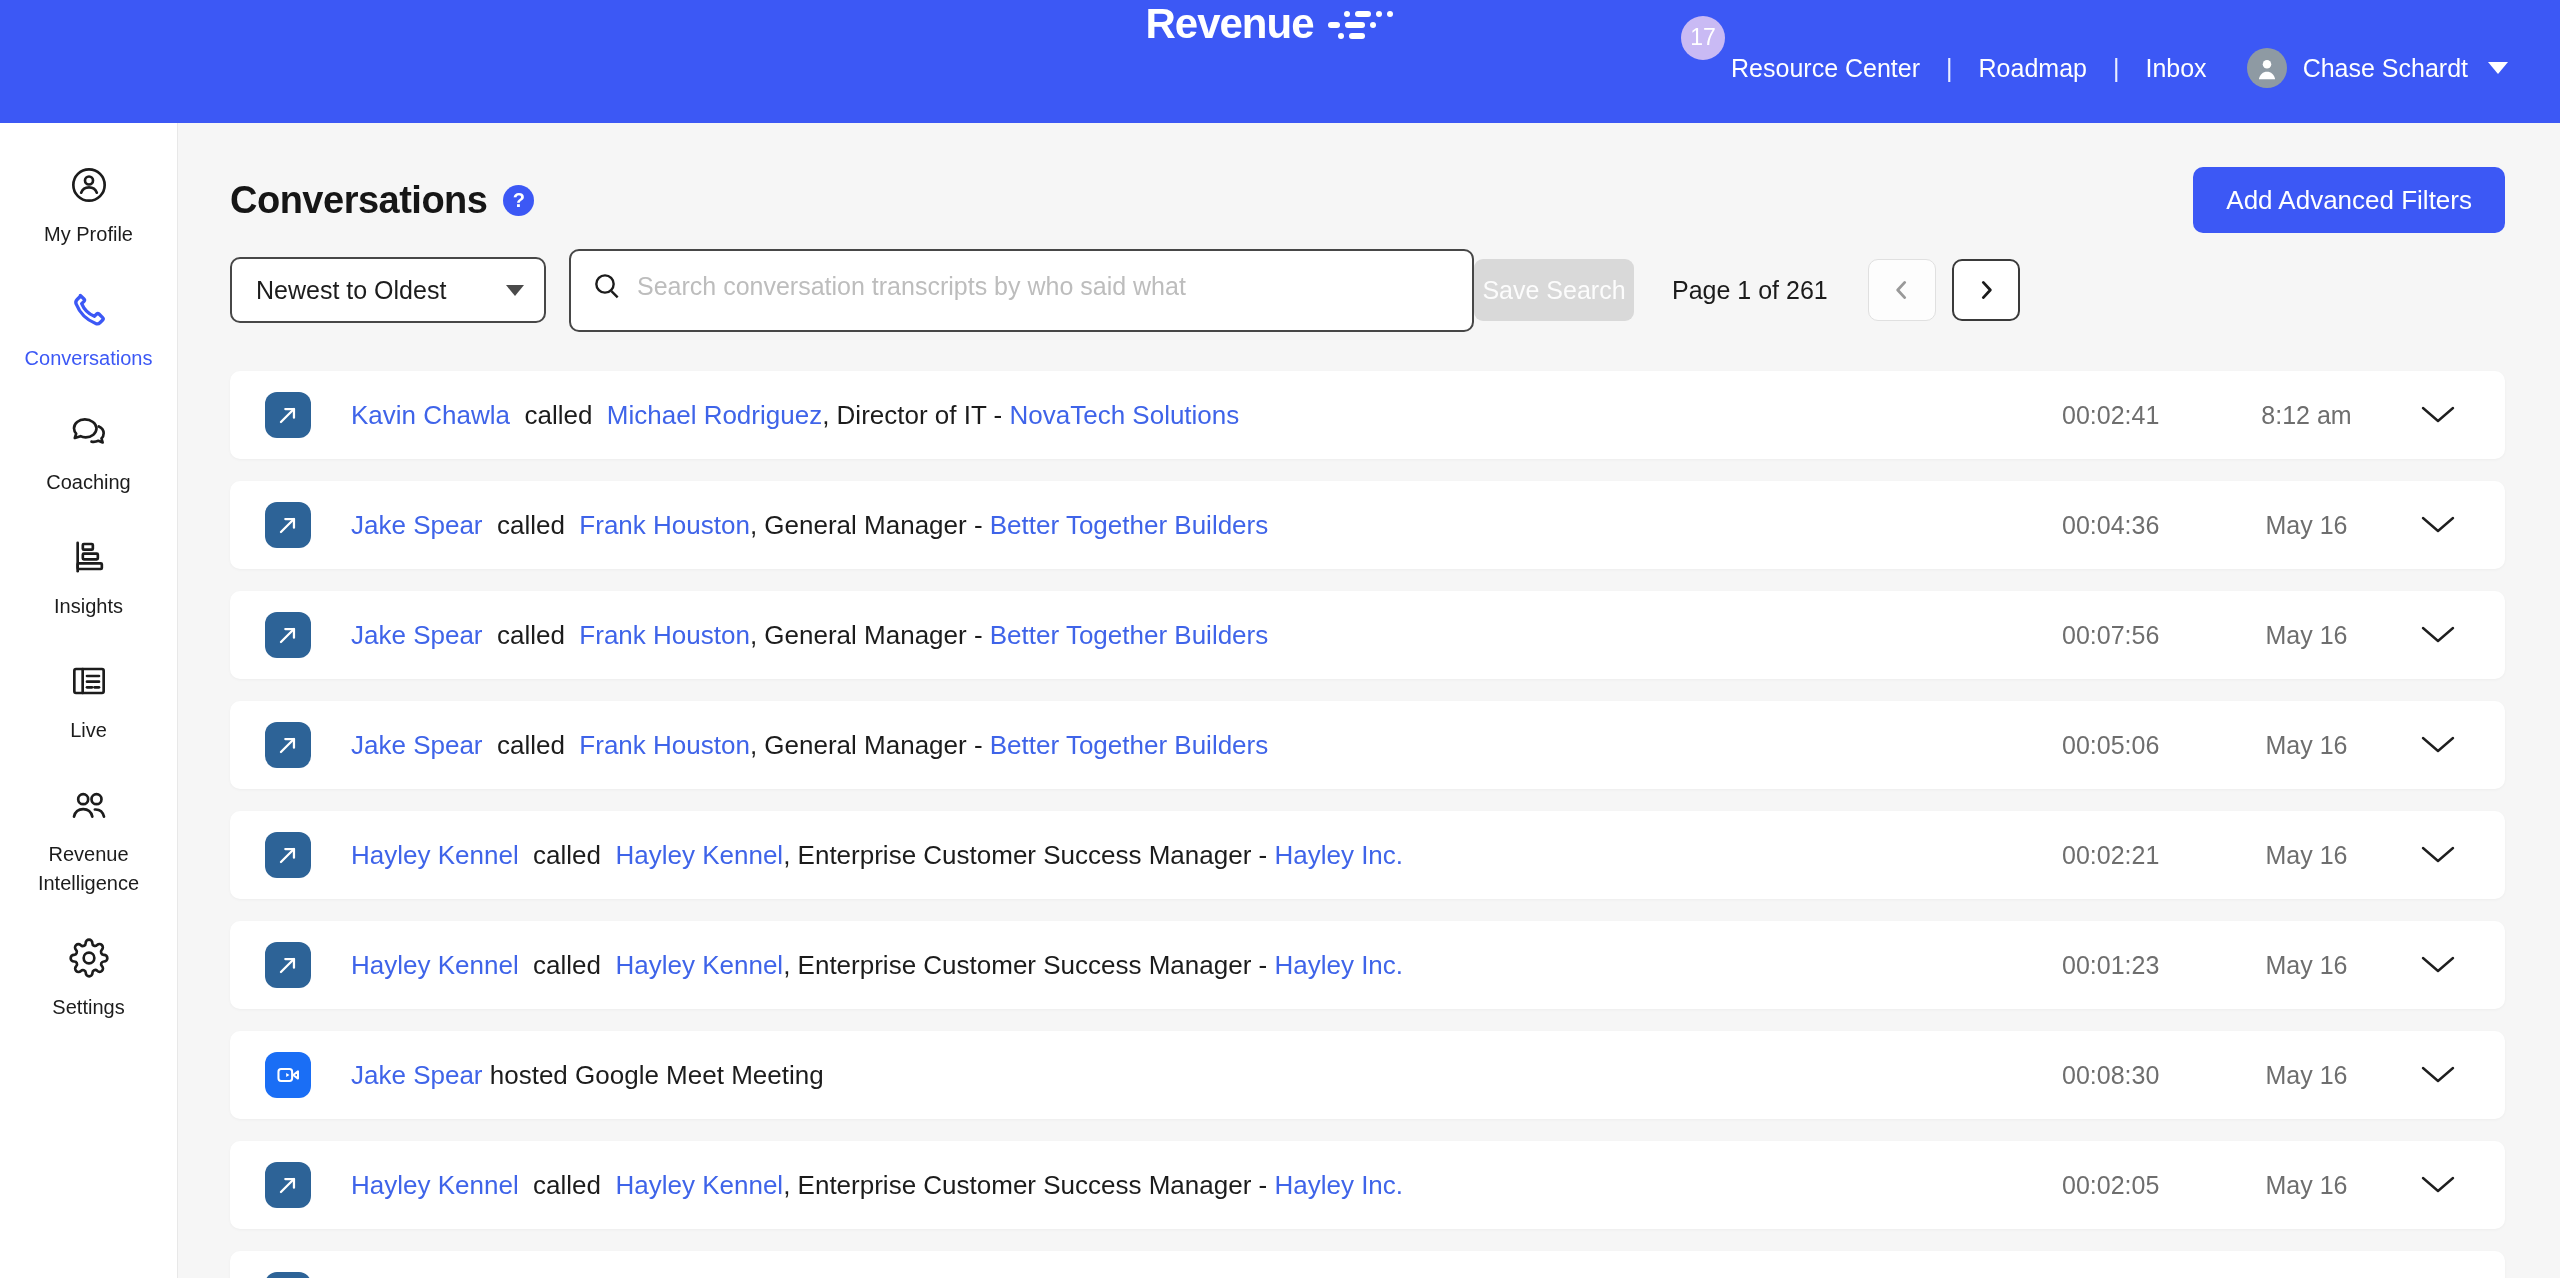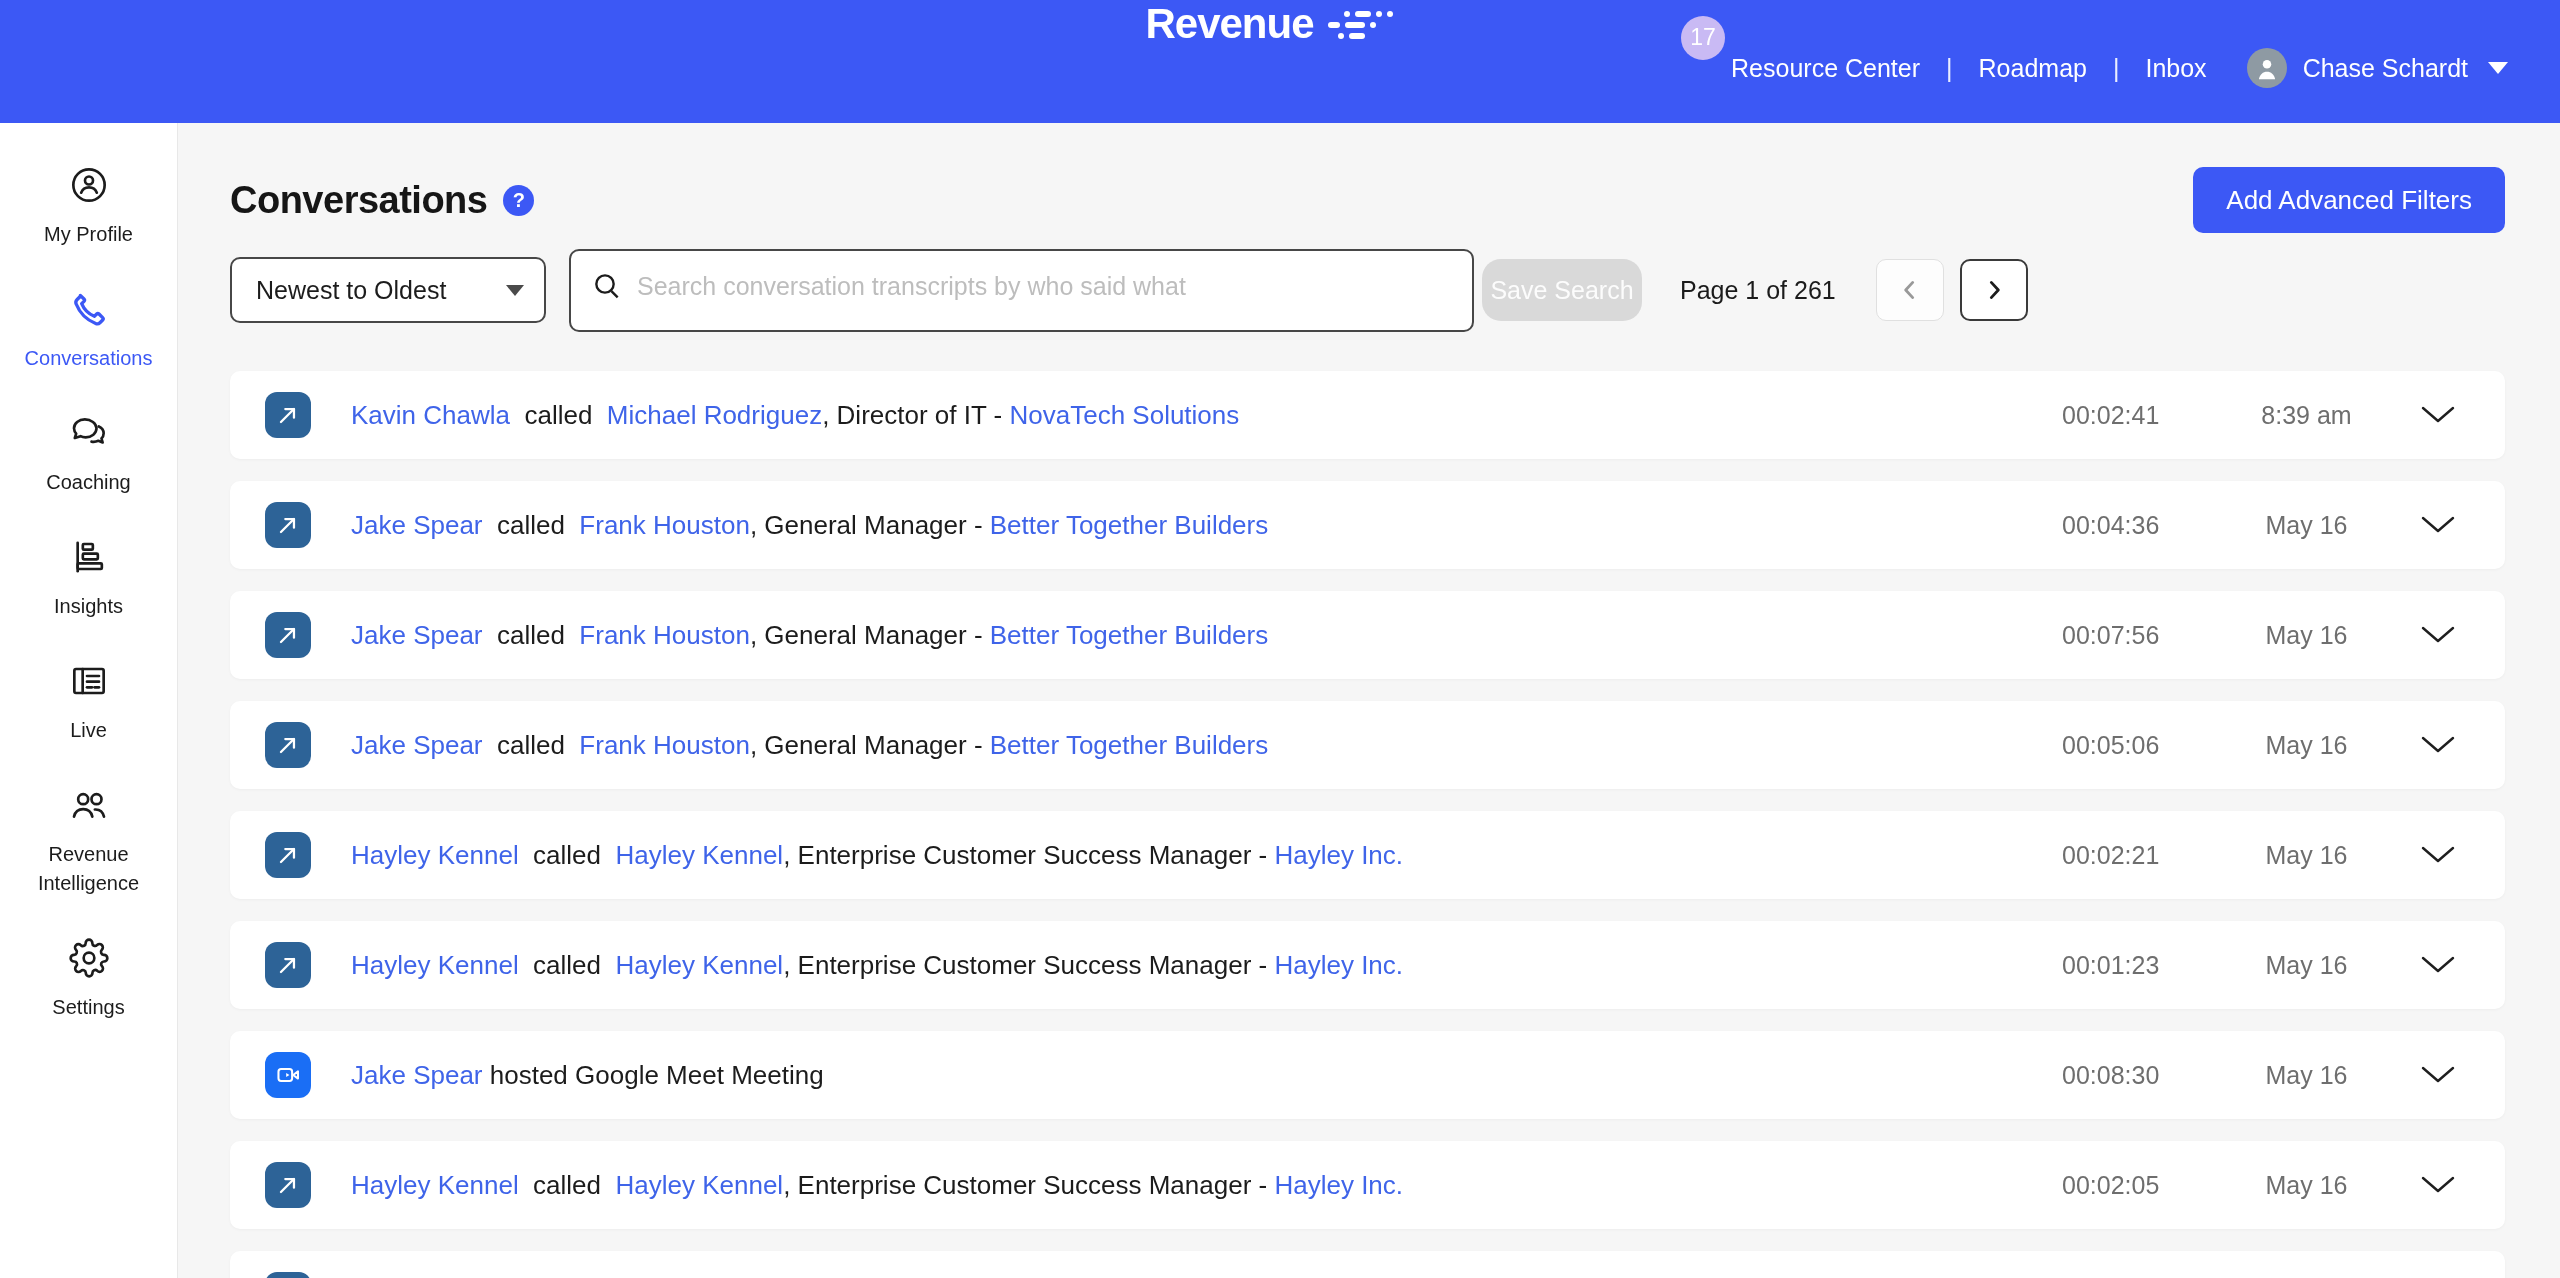--- a/index.html
+++ b/index.html
@@ -50,21 +50,21 @@
   .search-box{width:905px;height:83px;background:#fff;border:2px solid #474747;border-radius:10px;display:flex;align-items:center;margin-left:23px;padding:0 18px 8px 20px;}
   .search-box svg{width:32px;height:32px;stroke:#1c1c1c;fill:none;stroke-width:1.8;flex:none;margin-right:14px;}
   .search-box input{border:none;outline:none;flex:1;font-size:25px;font-family:inherit;color:#1c1c1c;background:transparent;}
   .search-box input::placeholder{color:#bdbdbd;}
   .radios{display:flex;align-items:center;margin-left:30px;}
   .radio-wrap{display:flex;align-items:center;margin-right:36px;cursor:pointer;}
   .radio{width:27px;height:27px;border-radius:50%;border:3px solid #5c5c5c;display:flex;align-items:center;justify-content:center;flex:none;}
   .radio.sel{border-color:var(--brand);}
   .radio.sel::after{content:"";width:13px;height:13px;border-radius:50%;background:var(--brand);}
   .radio-label{font-size:25px;margin-left:13px;color:#1c1c1c;}
-  .save-search{height:62px;width:160px;background:var(--save-bg);color:#fcfcfc;border:none;border-radius:19px;font-size:25px;font-family:inherit;cursor:default;margin-left:8px;flex:none;}
+  .save-search{height:62px;width:160px;background:var(--save-bg);color:#fcfcfc;border:none;border-radius:9px;font-size:25px;font-family:inherit;cursor:default;flex:none;}
   .page-label{font-size:25px;color:#1b1b1b;margin-left:38px;flex:none;}
   .pg-btn{width:68px;height:62px;border-radius:10px;display:flex;align-items:center;justify-content:center;cursor:pointer;flex:none;background:#fdfdfd;}
   .pg-btn svg{width:26px;height:30px;fill:none;stroke-width:2.6;stroke-linecap:round;stroke-linejoin:round;}
   .pg-prev{margin-left:40px;border:1.5px solid #e0e0e0;}
   .pg-prev svg{stroke:#999;}
   .pg-next{margin-left:16px;border:2px solid #3a3a3a;background:#fff;}
   .pg-next svg{stroke:#1c1c1c;}
 
   
   .conv-list{margin-top:48px;}
@@ -224,21 +224,21 @@
     <span class="conv-icon call">
       <svg viewBox="0 0 24 24" fill="none" stroke="#fff" stroke-width="2.1" stroke-linecap="round" stroke-linejoin="round">
             <path d="M5.5 18.5 17.5 6.5"></path>
             <path d="M9.5 6.5h8v8"></path>
           </svg>
     </span>
 
     <span class="row-text"><span class="lnk">Kavin Chawla</span><span class="pln">  called  </span><span class="lnk">Michael Rodriguez</span><span class="pln">, Director of IT - </span><span class="lnk">NovaTech Solutions</span></span>
     <span class="row-right">
       <span class="duration">00:02:41</span>
-      <span class="rowdate">8:39 am</span>
+      <span class="rowdate">8:12 am</span>
       <span class="expander">
         <svg viewBox="0 0 36 20">
               <polyline points="3,3 18,16 33,3"></polyline>
             </svg>
       </span>
     </span>
   </div>
       <div class="conv-row">
     <span class="conv-icon call">
       <svg viewBox="0 0 24 24" fill="none" stroke="#fff" stroke-width="2.1" stroke-linecap="round" stroke-linejoin="round">

